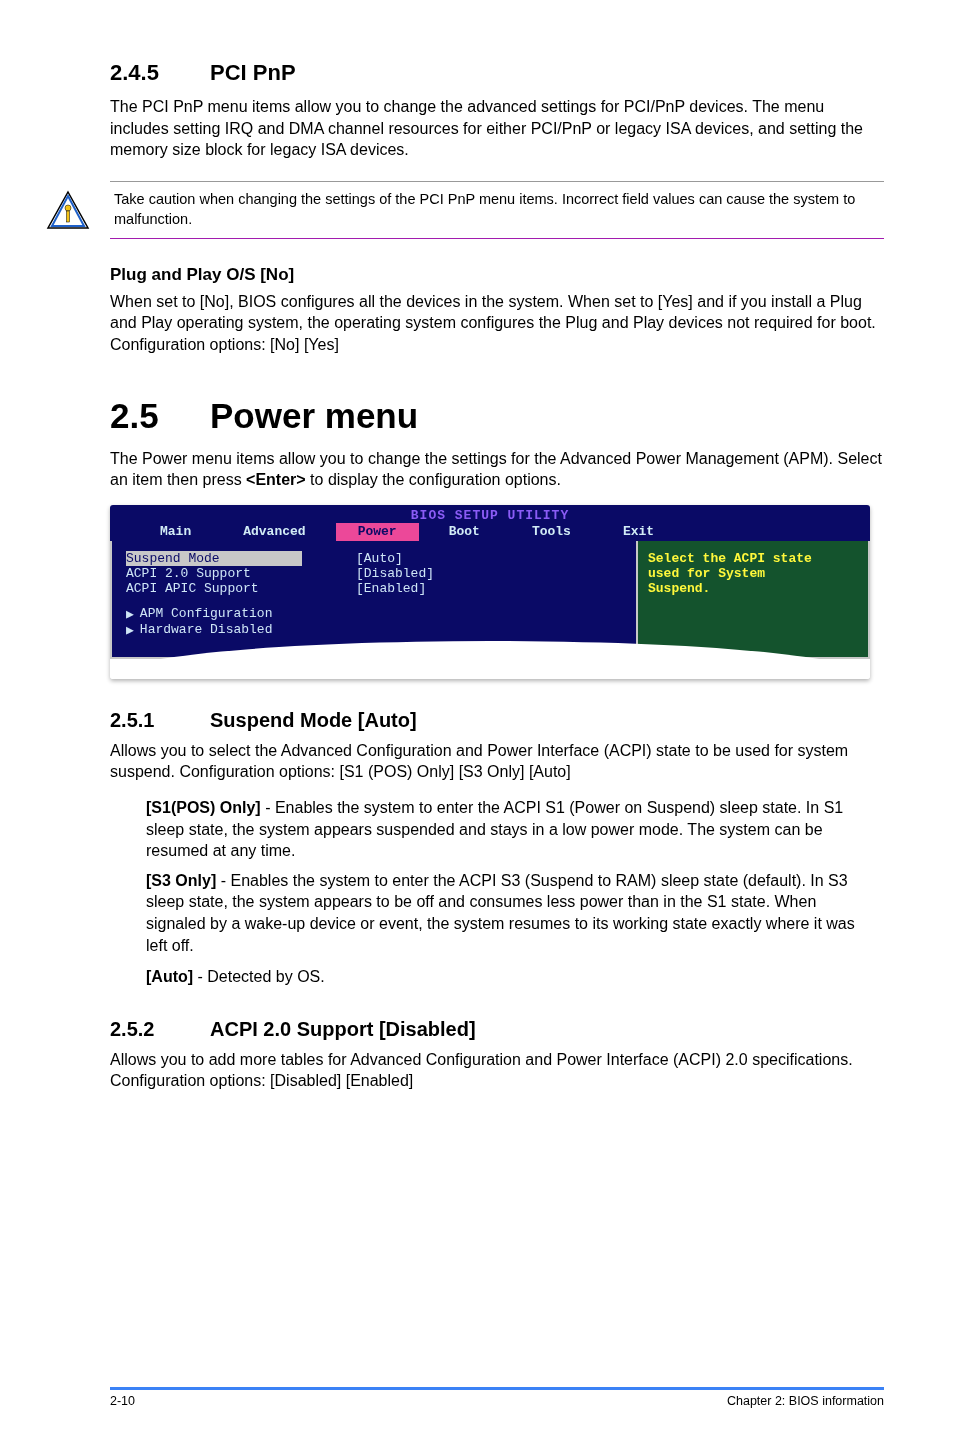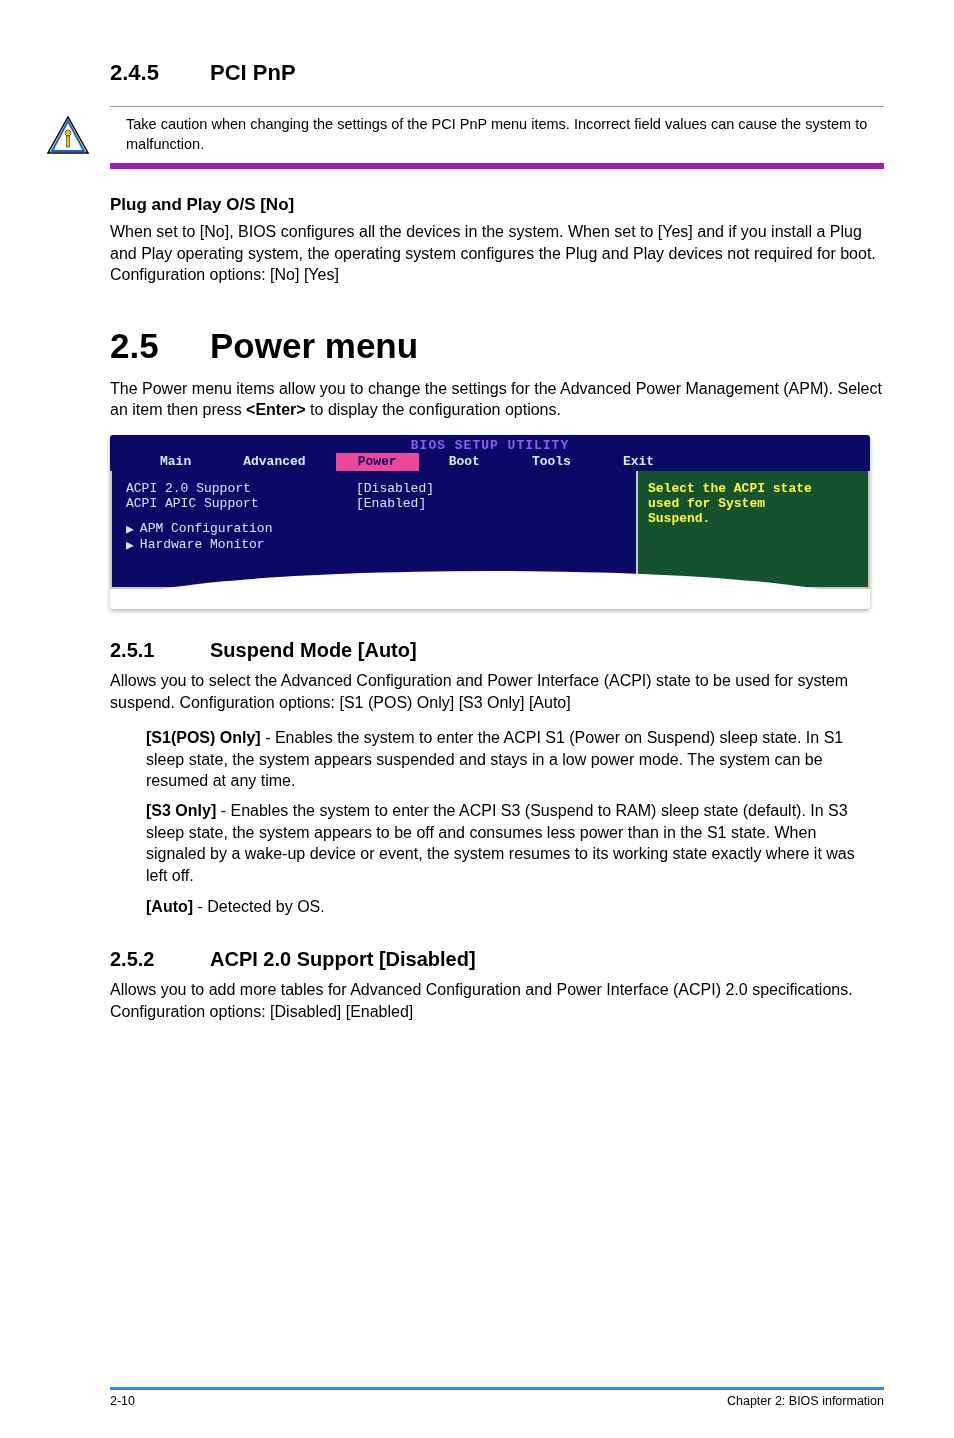--- a/index.html
+++ b/index.html
@@ -32,25 +32,25 @@
     line-height: 1.35;
     margin: 0 0 14px 0;
   }
   .numcol {
     display: inline-block;
     width: 100px;
   }
   .callout {
     margin: 20px 0 26px 0;
     border-top: 1px solid #999;
-    border-bottom: 6px solid #a21caf;
+    border-bottom: 1px solid #a21caf;
     padding: 6px 0;
     display: flex;
     align-items: center;
-    gap: 36px;
+    gap: 24px;
   }
   .callout .icon {
     flex: 0 0 auto;
     width: 44px;
     height: 44px;
     display: flex;
     align-items: center;
     justify-content: center;
     margin-left: -64px;
   }
@@ -174,20 +174,21 @@
   }
 </style>
 </head>
 <body>
 
 <div class="page">
 
   <h2 class="section-title">
     <span class="numcol">2.4.5</span><span>PCI PnP</span>
   </h2>
+  <p class="body">The PCI PnP menu items allow you to change the advanced settings for PCI/PnP devices. The menu includes setting IRQ and DMA channel resources for either PCI/PnP or legacy ISA devices, and setting the memory size block for legacy ISA devices.</p>
 
   <div class="callout">
     <div class="icon">
       <svg width="44" height="40" viewBox="0 0 44 40">
         <polygon points="22,2 42,38 2,38" fill="none" stroke="#000" stroke-width="1.5"></polygon>
         <polygon points="22,6 38,36 6,36" fill="none" stroke="#1e60c9" stroke-width="2"></polygon>
         <circle cx="22" cy="18" r="3" fill="#f4c316" stroke="#000" stroke-width="0.5"></circle>
         <rect x="20.5" y="21" width="3" height="11" fill="#f4c316" stroke="#000" stroke-width="0.5"></rect>
       </svg>
     </div>
@@ -212,34 +213,37 @@
           <div class="bios-tab">Main</div>
           <div class="bios-tab">Advanced</div>
           <div class="bios-tab active">Power</div>
           <div class="bios-tab">Boot</div>
           <div class="bios-tab">Tools</div>
           <div class="bios-tab">Exit</div>
         </div>
       </div>
       <div class="bios-body">
         <div class="bios-left">
+          <div class="row sel">
+            <span class="label">Suspend Mode</span><span class="label-sp"></span><span>[Auto]</span>
+          </div>
           <div class="row">
             <span class="label">ACPI 2.0 Support</span><span>[Disabled]</span>
           </div>
           <div class="row">
             <span class="label">ACPI APIC Support</span><span>[Enabled]</span>
           </div>
           <div style="height:10px"></div>
           <div class="arrow-row">
             <span style="color:#cfe6f7">▶</span>
             <span>APM Configuration</span>
           </div>
           <div class="arrow-row">
             <span style="color:#cfe6f7">▶</span>
-            <span>Hardware Monitor</span>
+            <span>Hardware Disabled</span>
           </div>
         </div>
         <div class="bios-right">
           <div>Select the ACPI state</div>
           <div>used for System</div>
           <div>Suspend.</div>
         </div>
       </div>
       <div class="bios-bottom-curve"></div>
     </div>

